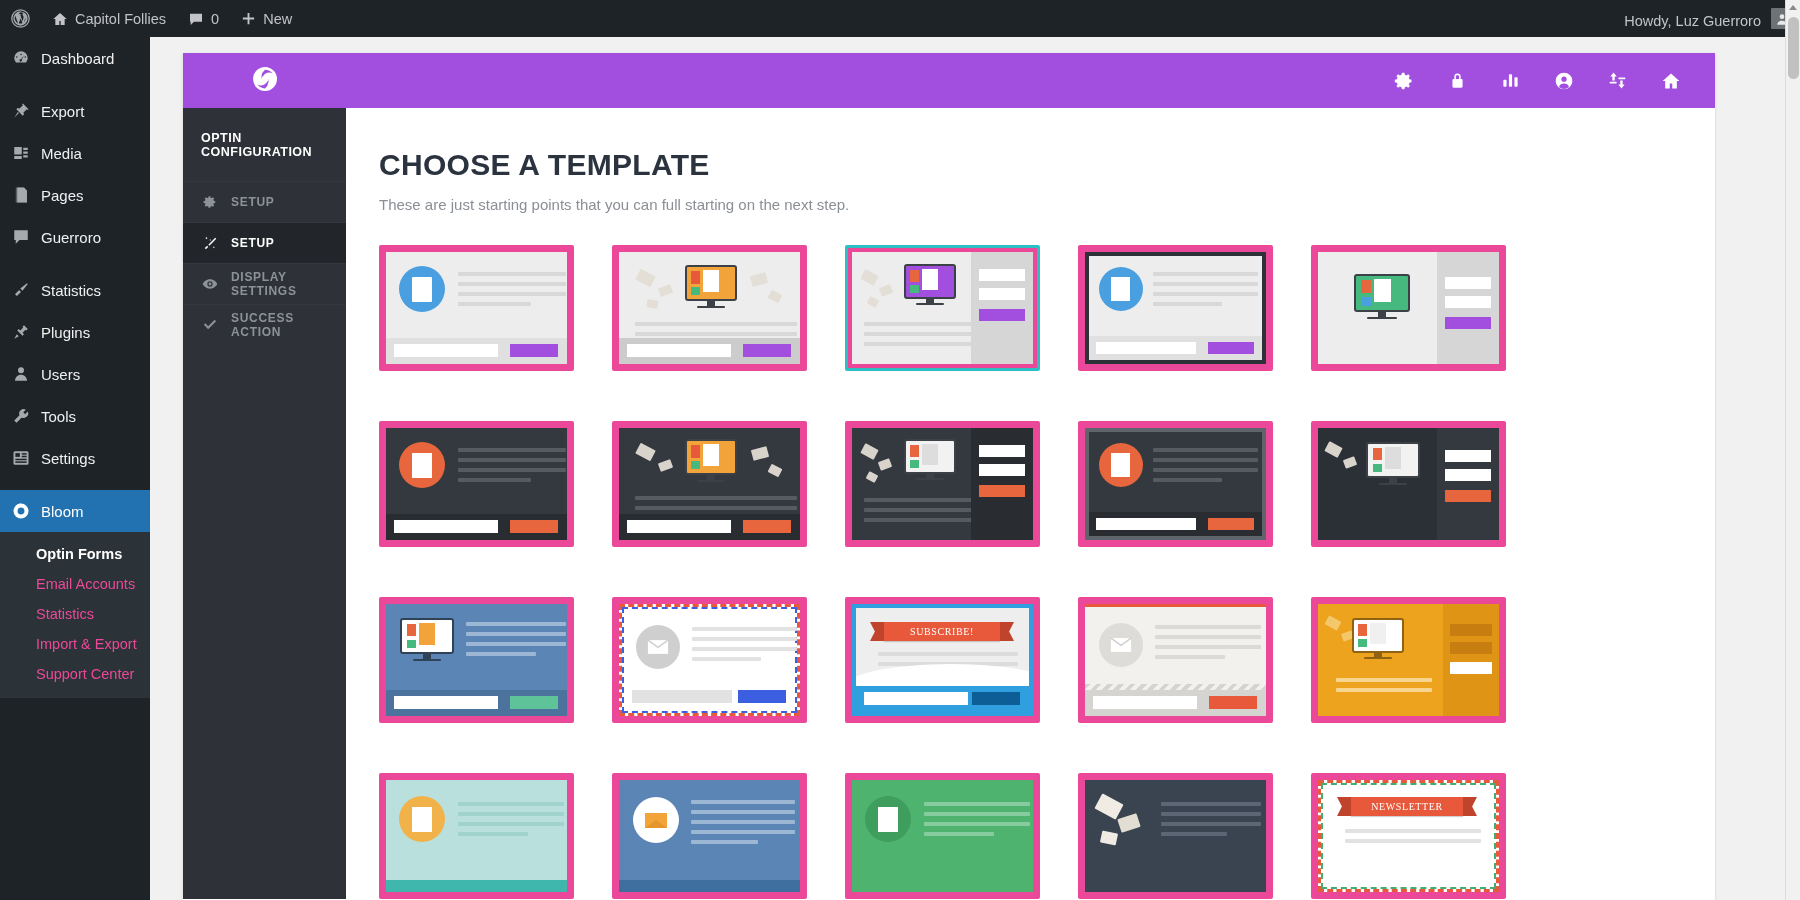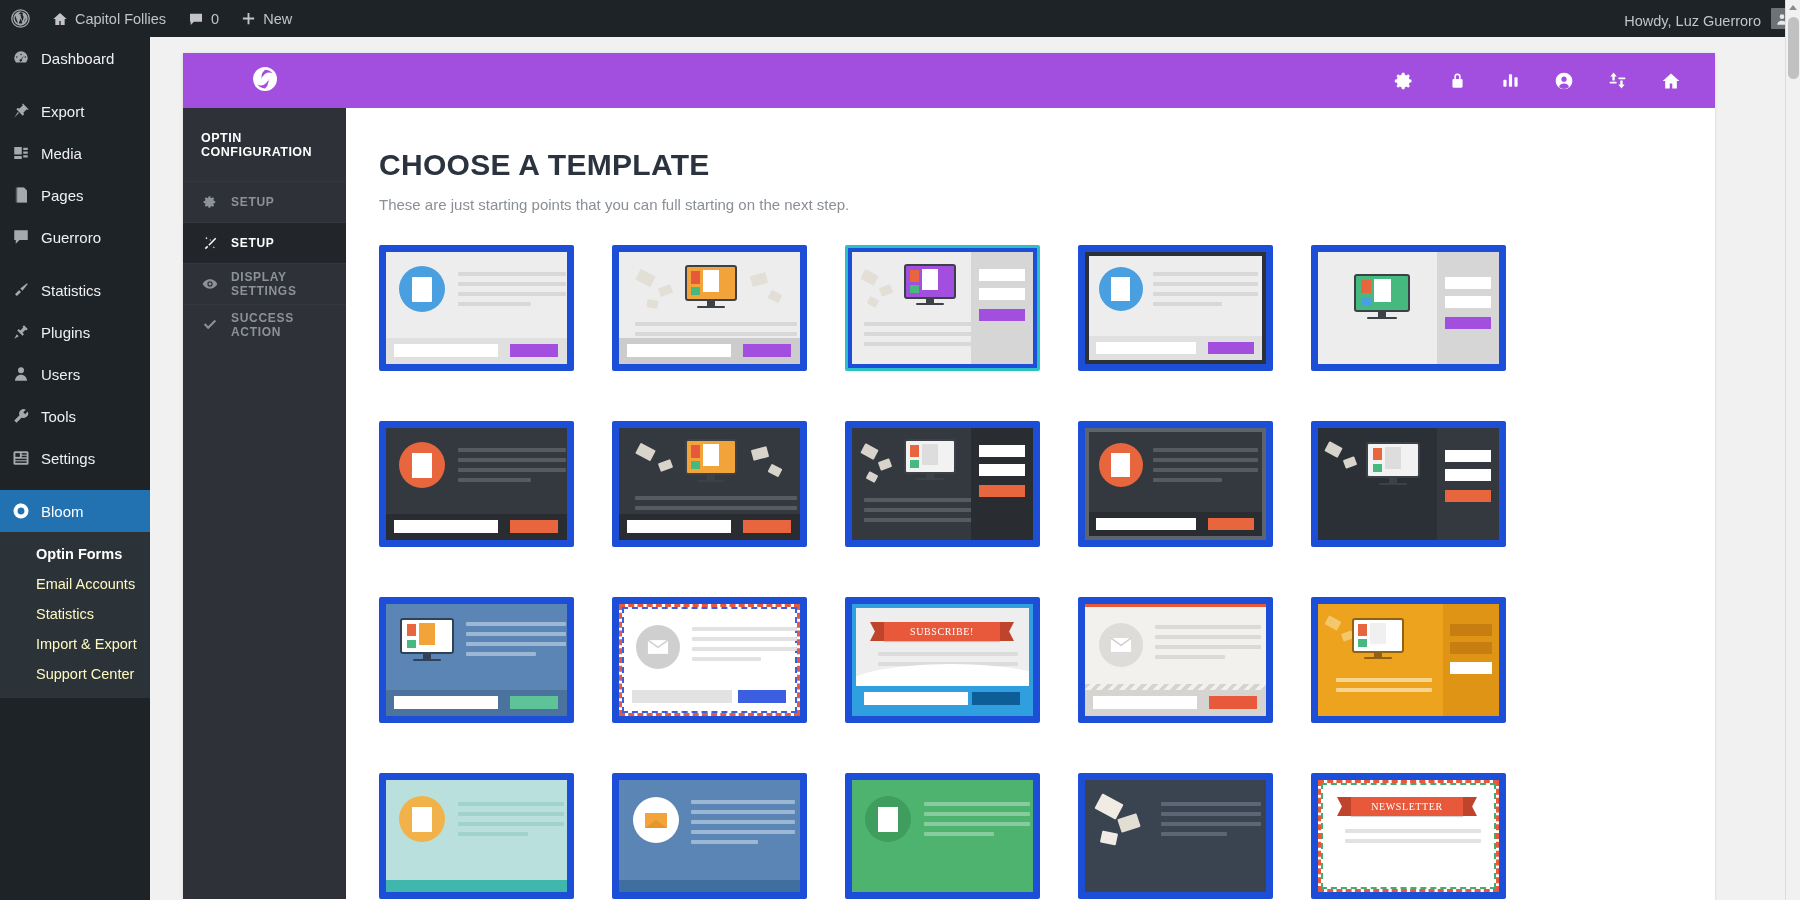--- a/index.html
+++ b/index.html
@@ -46,21 +46,21 @@
   .menu-sep { height: 11px; }
   .menu-item.active { background: #2271b1; color: #fff; }
   .menu-item.active .mi-icon { color: #fff; }
   .menu-item.active::after {
     content: ""; position: absolute; right: -8px; top: 50%;
     margin-top: -8px; border: 8px solid transparent; border-right-color: #f1f1f1;
   }
   .submenu { background: #2c3338; padding: 7px 0 9px 0; }
   .submenu-item {
     display: block; padding: 7px 0 7px 36px;
-    font-size: 14.5px; color: #fef9c3;
+    font-size: 14.5px; color: #ec4899;
   }
   .submenu-item.current { color: #fff; font-weight: bold; }
   .collapse {
     display: flex; align-items: center; gap: 10px;
     height: 44px; padding: 0 10px 0 11px; margin-top: 8px;
     color: #f0f0f1; font-size: 13.5px; font-weight: bold; letter-spacing: .4px;
   }
   .collapse .mi-icon { color: #a7aaad; }
 
   
@@ -117,21 +117,21 @@
   #page-sub { font-size: 15px; color: #8a8f96; margin-bottom: 32px; }
 
   
   #template-grid {
     display: grid; grid-template-columns: repeat(5, 195px);
     gap: 50px 38px;
   }
   .tpl-cell { width: 195px; position: relative; }
   .tpl-frame {
     padding: 4px; border: 3px solid transparent; border-radius: 2px;
-    background: #1d4ed8;
+    background: #ec4899;
   }
   .tpl-cell.selected .tpl-frame { border-color: #2cbfc4; }
   .tpl {
     width: 100%; height: 112px; position: relative; overflow: hidden;
     background: #ededed;
   }
 
   
   .t-lines { position: absolute; display: flex; flex-direction: column; gap: 6px; }
   .t-line { height: 4px; background: #d8d8d8; border-radius: 1px; }

